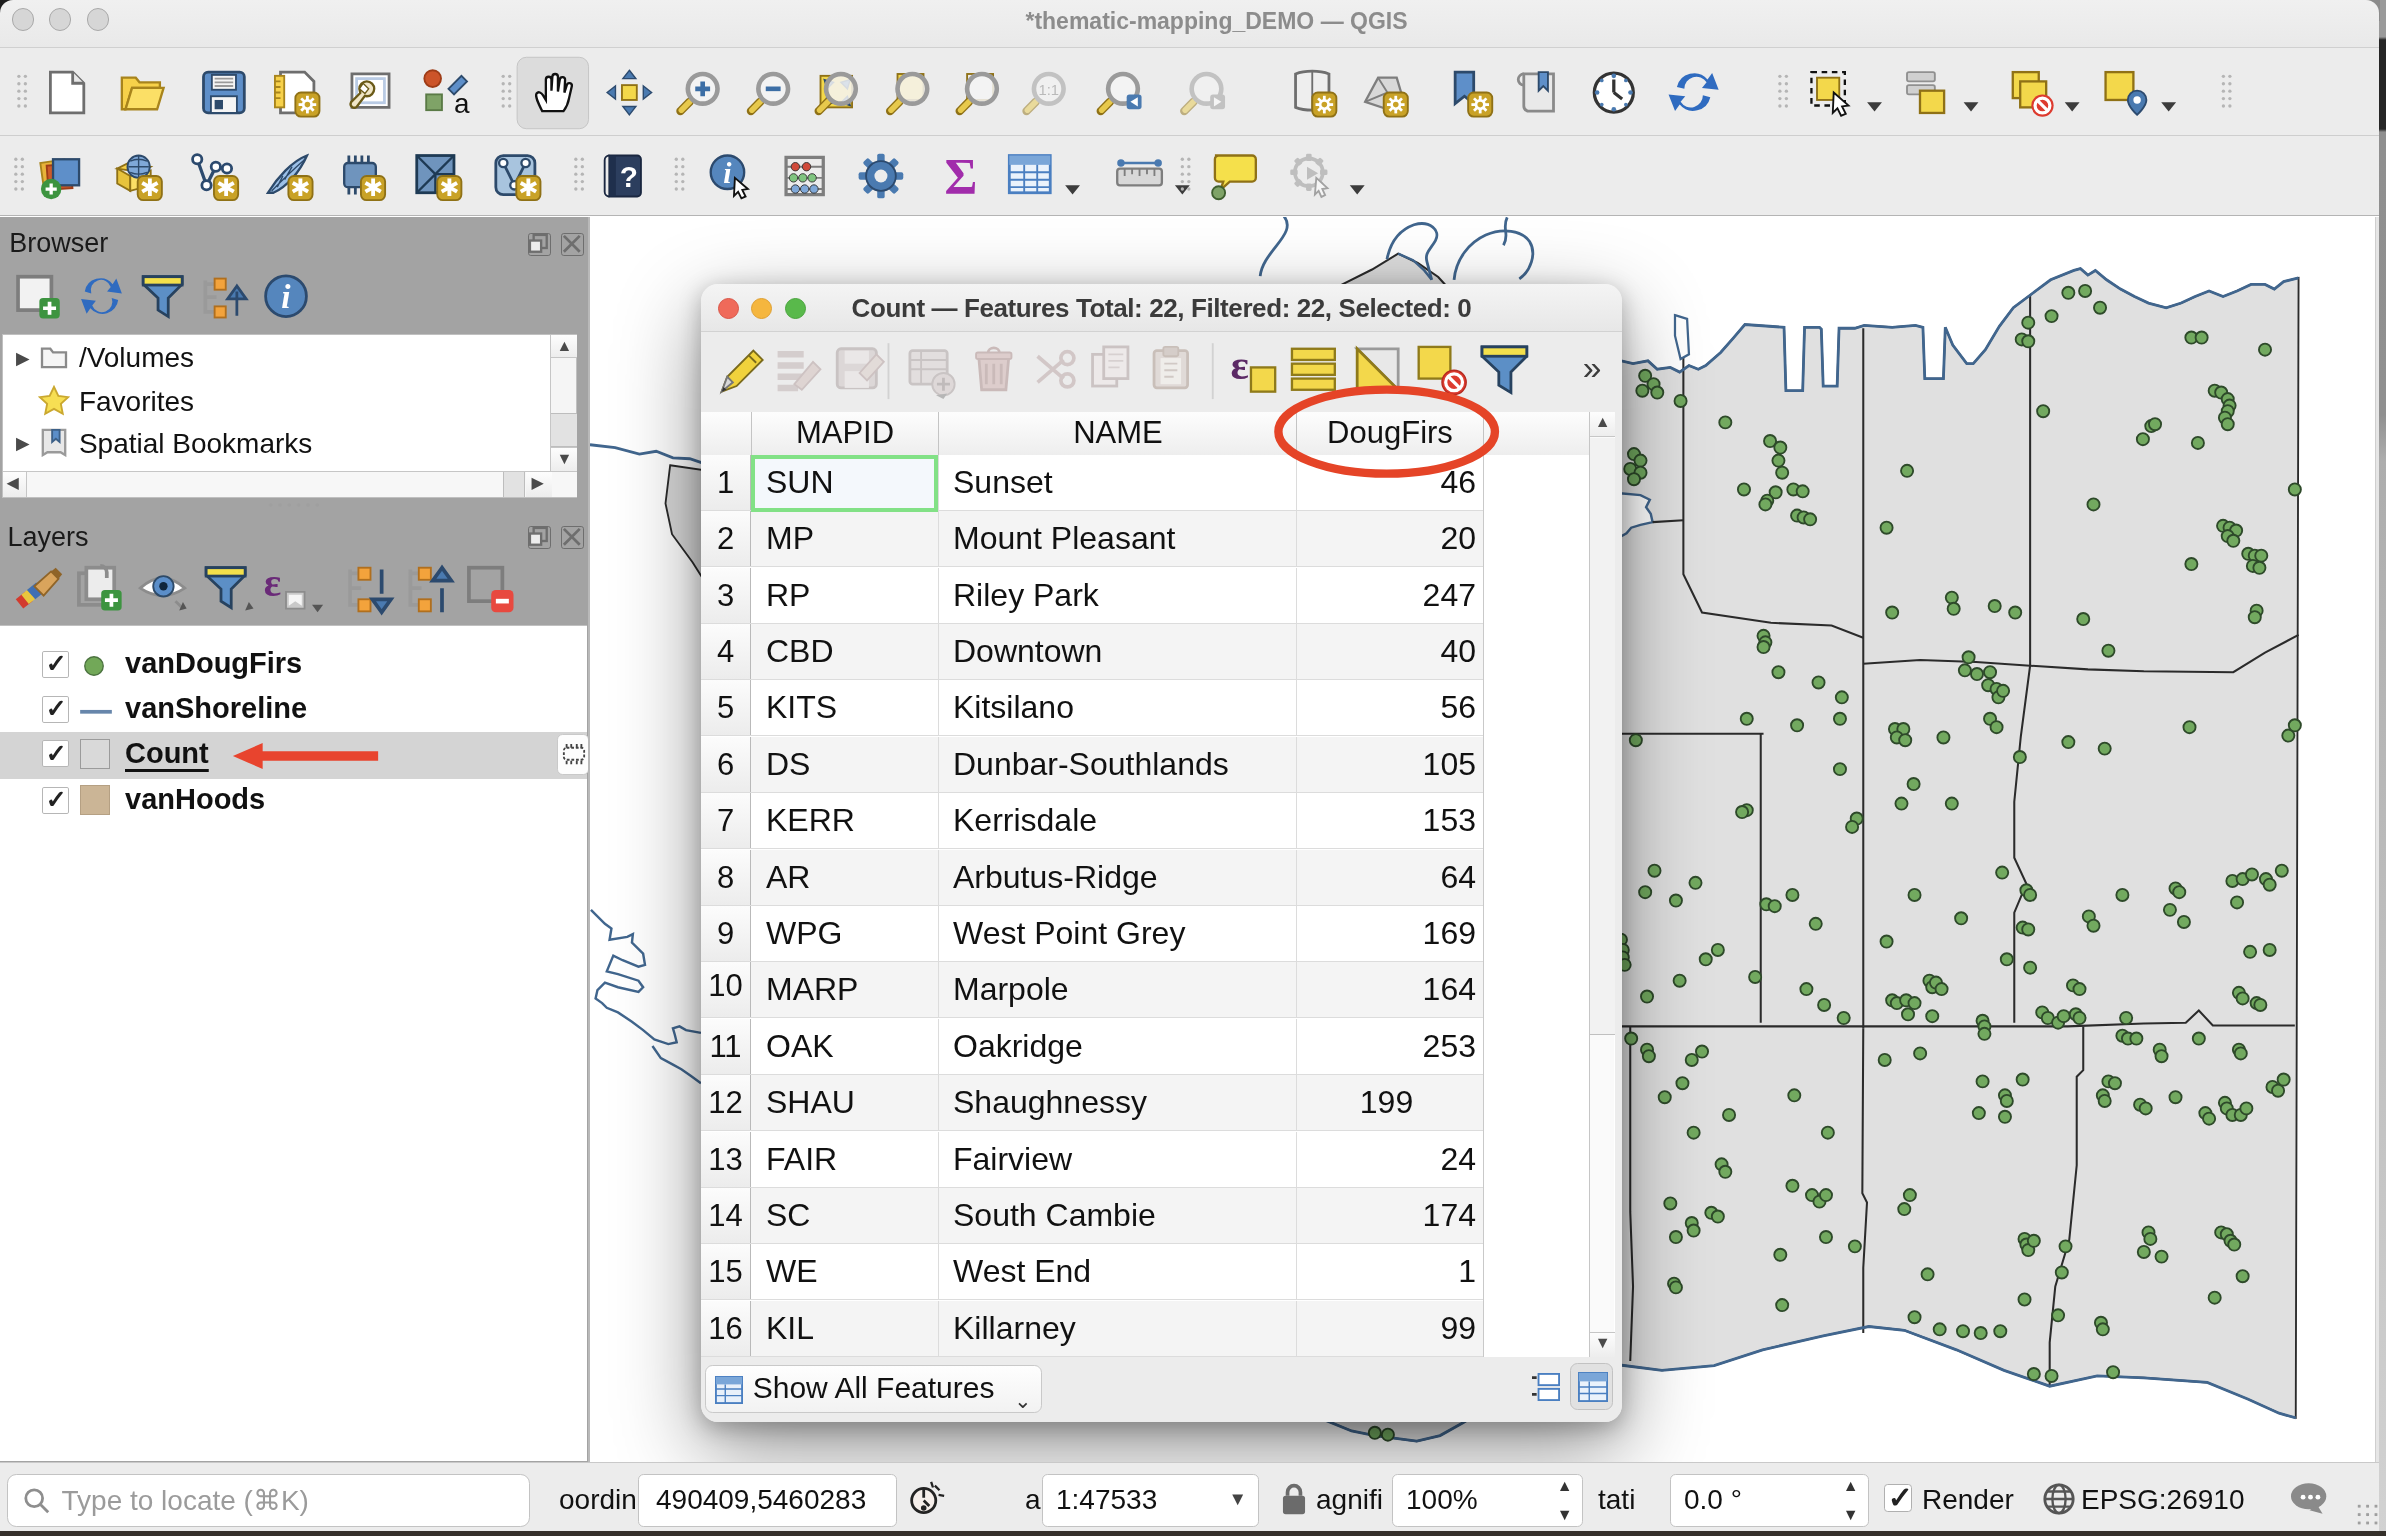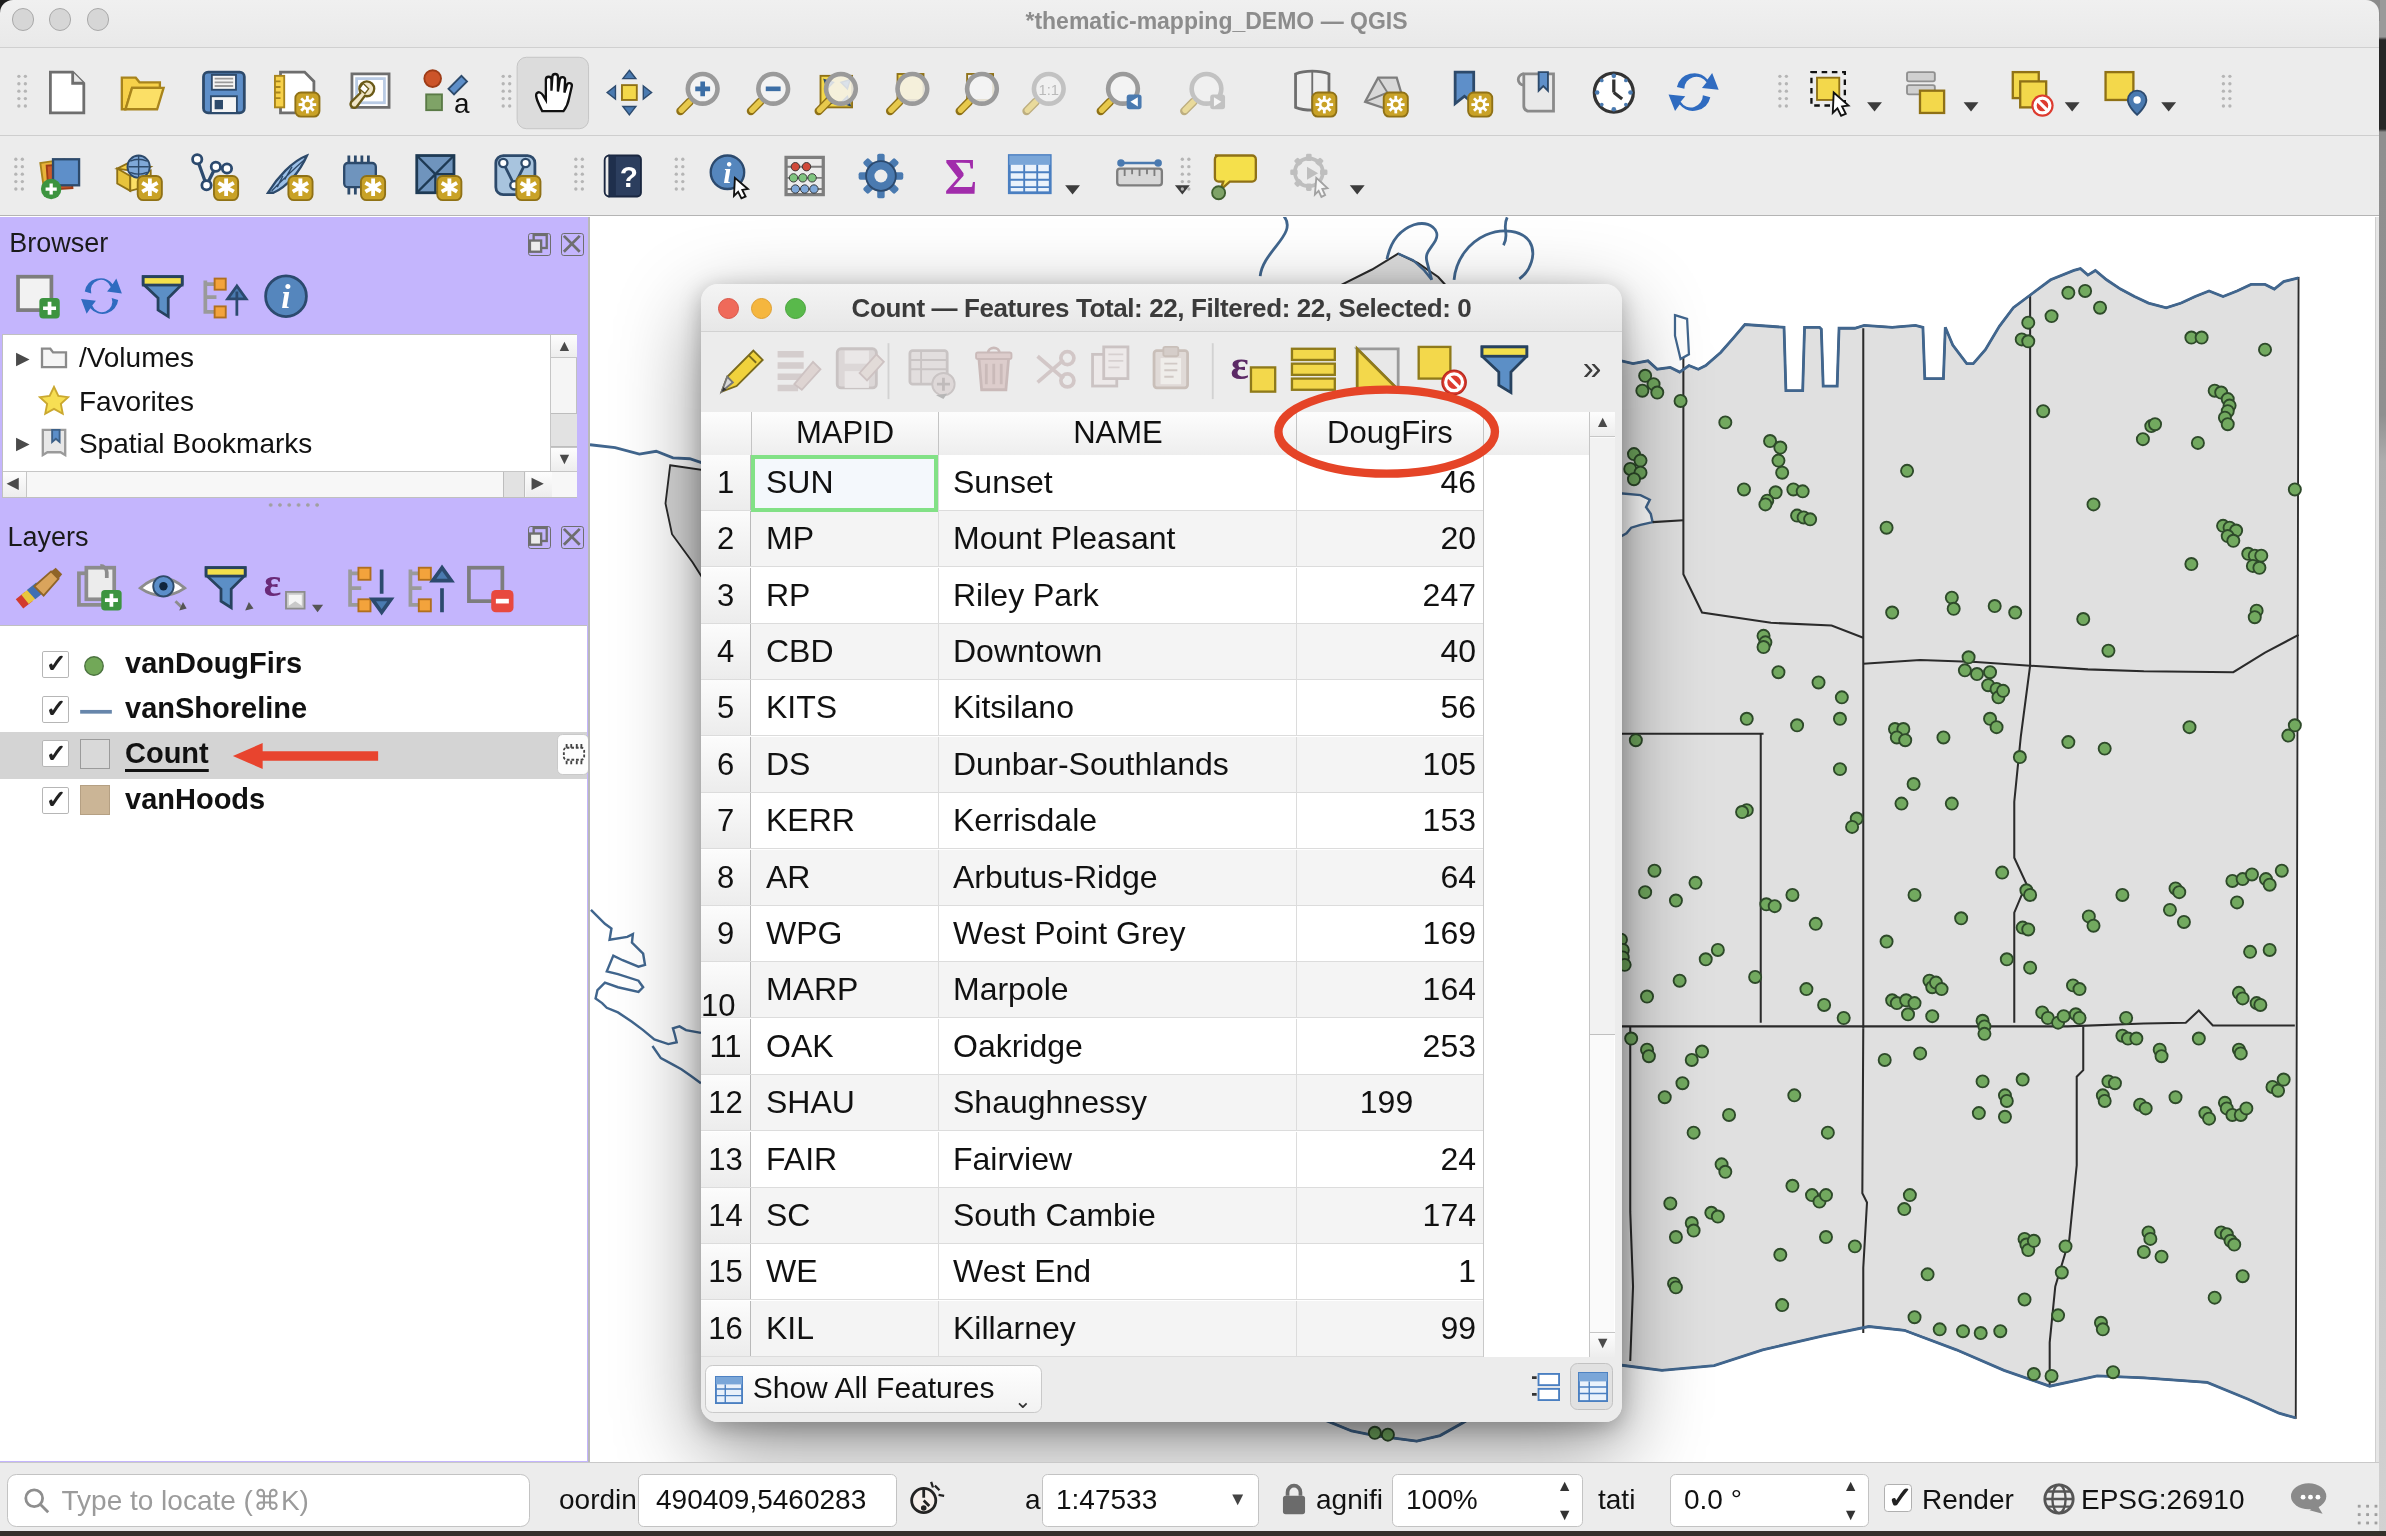--- a/index.html
+++ b/index.html
@@ -6,21 +6,21 @@
 html,body { width:2387px; height:1536px; overflow:hidden; font-family:"Liberation Sans",sans-serif; background:#fff; }
 #win { position:absolute; left:0; top:0; width:2387px; height:1536px; }
 
 #titlebar { position:absolute; left:0; top:0; width:2379px; height:48px; background:linear-gradient(#f0f0f0,#e9e9e9); border-bottom:0.9px solid #d0d0d0; border-radius:13px 13px 0 0; }
 .tl { position:absolute; top:8.4px; width:22.4px; height:22.4px; border-radius:50%; background:#d6d6d6; border:1.4px solid #a9a9a9; }
 #titletext { position:absolute; top:8.4px; left:0; width:2385px; text-align:center; font-size:23px; font-weight:bold; color:#8c8c8c;margin-left:24px; }
 
 #tb1 { position:absolute; left:0; top:48px; width:2379px; height:88px; background:#ececec; border-bottom:0.9px solid #cecece; }
 #tb2 { position:absolute; left:0; top:136px; width:2379px; height:80px; background:#ececec; border-bottom:0.9px solid #b4b4b4; }
 
-#dockarea { position:absolute; left:0; top:217px; width:588px; height:1245px; background:#c4b5fd;text-decoration:underline; }
+#dockarea { position:absolute; left:0; top:217px; width:588px; height:1245px; background:#a3a3a3;text-decoration:underline; }
 #dockdiv { position:absolute; left:588px; top:217px; width:1.9px; height:1245px; background:#b9b9b9; }
 .docktitle { position:absolute; font-size:27px; color:#1a1a1a; }
 .dockbtn { position:absolute; width:23px; height:23px; border:1.9px solid #6e6e6e; border-radius:2.8px; }
 .whitebox { position:absolute; background:#fff; border:0.9px solid #c0c0c0; }
 .treerow { position:absolute; left:0; width:100%; height:45px; font-size:28px; color:#111; }
 .layname { font-weight:bold; font-size:29px; color:#111; }
 .cb { position:absolute; width:27px; height:27px; background:#fff; border:1.9px solid #b6b6b6; border-radius:1.9px; }
 .cb:after { content:"✓"; position:absolute; left:2.8px; top:-2.8px; font-size:25px; color:#222; font-weight:bold; }
 
 #map { position:absolute; left:590px; top:217px; width:1785px; height:1245px; background:#fff; }
@@ -1231,21 +1231,21 @@
         </div>
 <div style="position:absolute;left:0;top:494px;width:782px;height:56px;background:#ffffff;border-bottom:0.9px solid #dcdcdc;">
           <div style="position:absolute;left:0;top:0;width:50px;height:100%;background:linear-gradient(#fcfcfc,#ececec);border-right:0.9px solid #b9b9b9;text-align:center;font-size:31px;color:#111;padding-top:10.3px;">9</div>
           <div style="position:absolute;left:237px;top:0;width:0.9px;height:100%;background:#dcdcdc;"></div>
           <div style="position:absolute;left:595px;top:0;width:0.9px;height:100%;background:#dcdcdc;"></div>
           <div style="position:absolute;left:65px;top:9.3px;font-size:32px;color:#111;">WPG</div>
           <div style="position:absolute;left:252px;top:9.3px;font-size:32px;color:#111;">West Point Grey</div>
           <div style="position:absolute;left:596px;top:9.3px;width:179px;text-align:right;font-size:32px;color:#111;">169</div>
         </div>
 <div style="position:absolute;left:0;top:550px;width:782px;height:56px;background:#f4f4f4;border-bottom:0.9px solid #dcdcdc;">
-          <div style="position:absolute;left:0;top:0;width:50px;height:100%;background:linear-gradient(#fcfcfc,#ececec);border-right:0.9px solid #b9b9b9;text-align:left;font-size:31px;color:#111;padding-top:26px;">10</div>
+          <div style="position:absolute;left:0;top:0;width:50px;height:100%;background:linear-gradient(#fcfcfc,#ececec);border-right:0.9px solid #b9b9b9;text-align:center;font-size:31px;color:#111;padding-top:6px;">10</div>
           <div style="position:absolute;left:237px;top:0;width:0.9px;height:100%;background:#dcdcdc;"></div>
           <div style="position:absolute;left:595px;top:0;width:0.9px;height:100%;background:#dcdcdc;"></div>
           <div style="position:absolute;left:65px;top:9.3px;font-size:32px;color:#111;">MARP</div>
           <div style="position:absolute;left:252px;top:9.3px;font-size:32px;color:#111;">Marpole</div>
           <div style="position:absolute;left:596px;top:9.3px;width:179px;text-align:right;font-size:32px;color:#111;">164</div>
         </div>
 <div style="position:absolute;left:0;top:607px;width:782px;height:56px;background:#ffffff;border-bottom:0.9px solid #dcdcdc;">
           <div style="position:absolute;left:0;top:0;width:50px;height:100%;background:linear-gradient(#fcfcfc,#ececec);border-right:0.9px solid #b9b9b9;text-align:center;font-size:31px;color:#111;padding-top:10.3px;">11</div>
           <div style="position:absolute;left:237px;top:0;width:0.9px;height:100%;background:#dcdcdc;"></div>
           <div style="position:absolute;left:595px;top:0;width:0.9px;height:100%;background:#dcdcdc;"></div>

